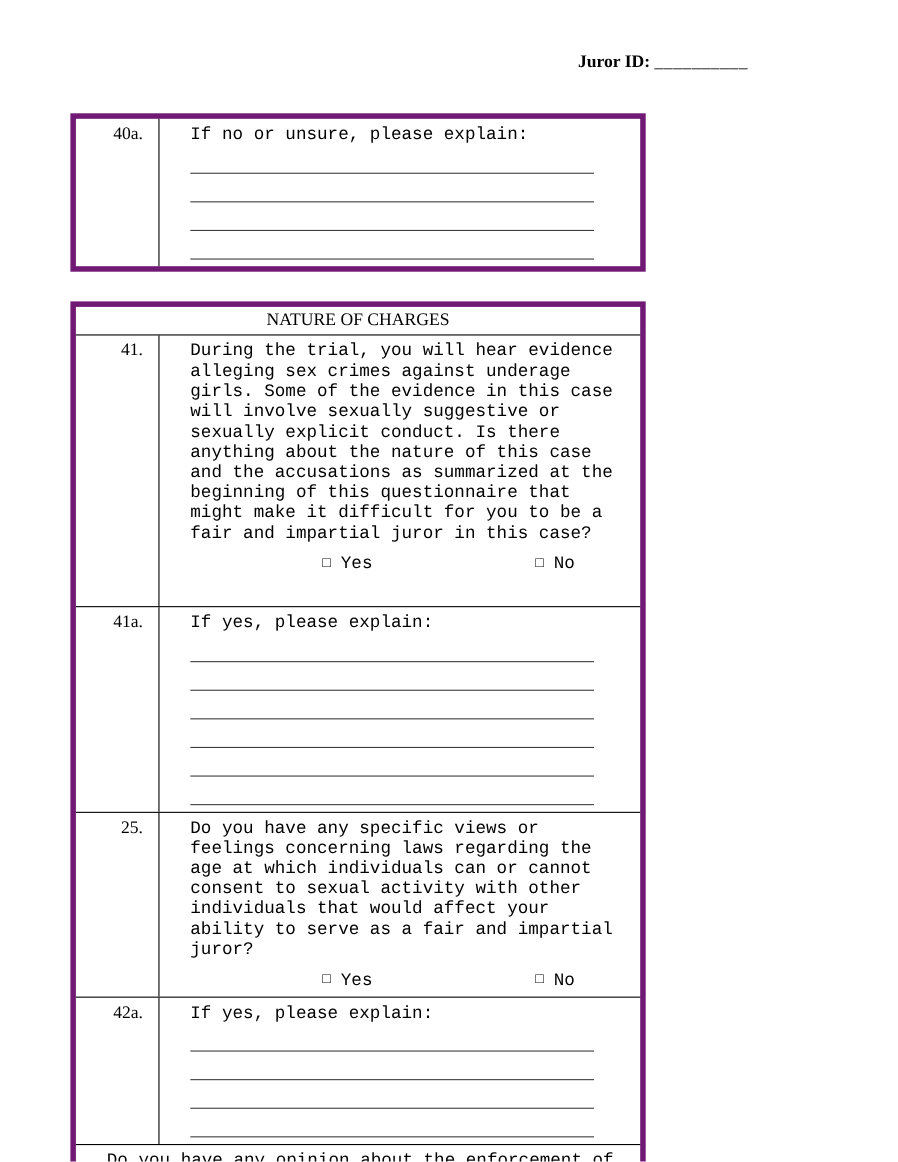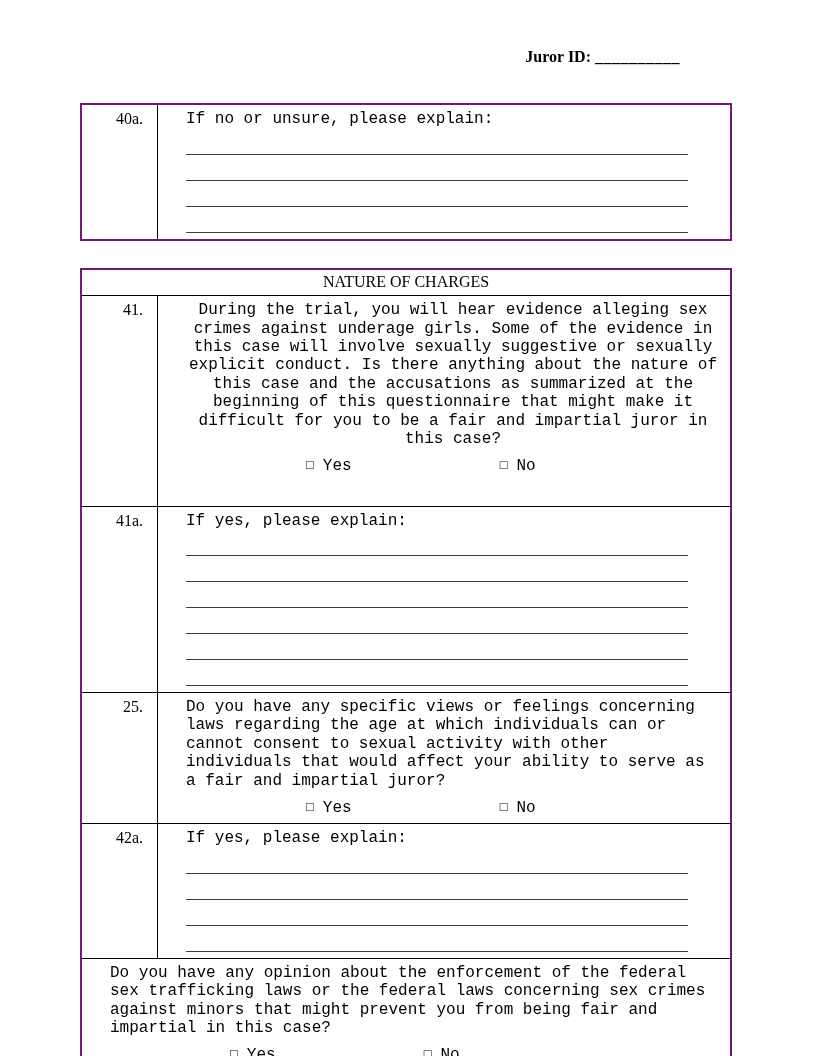--- a/index.html
+++ b/index.html
@@ -13,26 +13,26 @@
     font-size: 16px;
     line-height: 1.15;
     position: relative;
   }
   .juror-line {
     margin-top: 48px;
     padding-right: 136px;
     text-align: right;
     font-weight: bold;
   }
-  .juror-blank { font-weight: bold; letter-spacing: 0.5px; }
+  .juror-blank { font-weight: normal; letter-spacing: 0.5px; }
 
   .doc-table {
-    margin-left: 80px;
-    width: 652px;
-    border: 2px solid #701a75;
+    margin-left: 64px;
+    width: 523px;
+    border: 5px solid #701a75;
   }
   .box-40a { margin-top: 37px; }
   .charges-table { margin-top: 27px; }
 
   .table-title {
     text-align: center;
     font-weight: normal;
     padding: 3px 0 4px 0;
     border-bottom: 1px solid #000;
   }
@@ -41,21 +41,21 @@
   .row:last-child { border-bottom: none; }
 
   .num-cell {
     width: 76px;
     flex-shrink: 0;
     border-right: 1px solid #000;
     text-align: right;
     padding: 5px 14px 0 0;
   }
   .body-cell { flex: 1; padding: 5px 10px 6px 28px; min-width: 0; font-family: Liberation Mono, monospace; }
-  .row-41 .body-cell { padding-bottom: 30px; text-align: center; }
+  .row-41 .body-cell { padding-bottom: 30px; }
 
   .answer-lines { margin-right: 32px; }
   .answer-line { height: 26px; border-bottom: 1px solid #3d3d3d; }
 
   .yesno { display: flex; margin-top: 9px; }
   .opt { display: inline-flex; align-items: baseline; gap: 9px; cursor: default; }
   .opt-yes { margin-left: 120px; }
   .opt-no  { margin-left: 148px; }
   .cbx { font-size: 13px; position: relative; top: -1px; }
 

